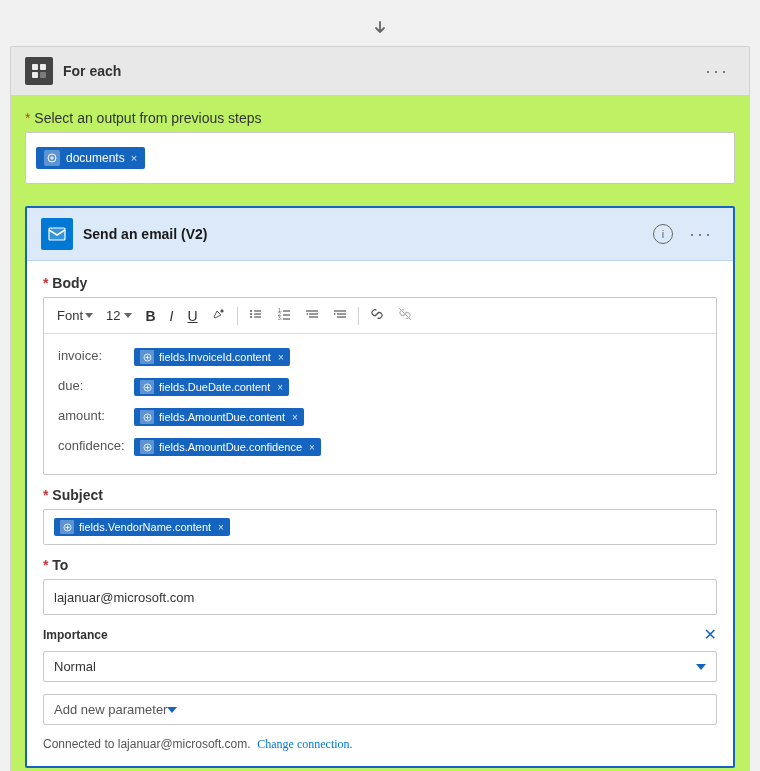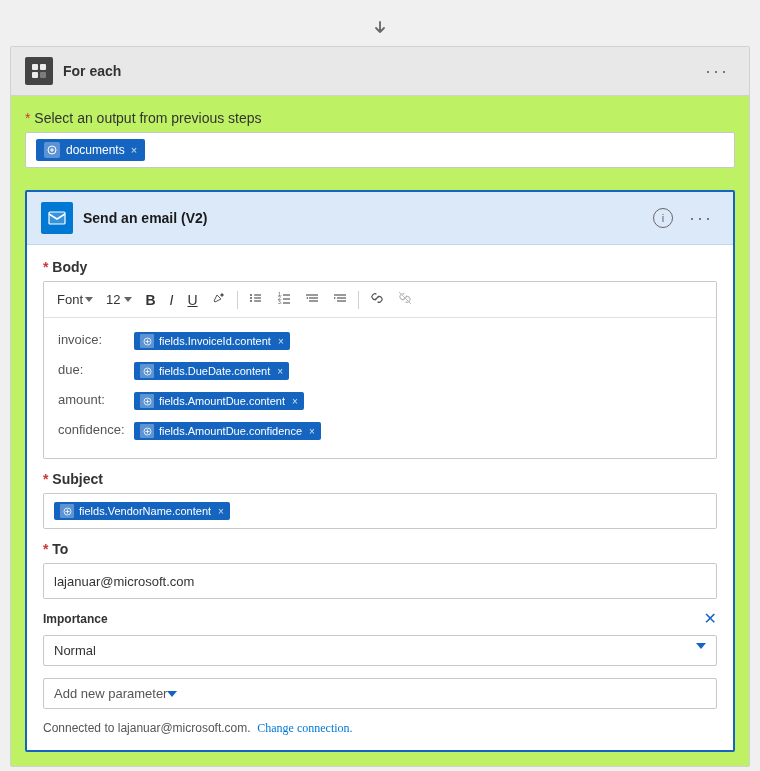--- a/index.html
+++ b/index.html
@@ -89,21 +89,21 @@
       margin-bottom: 6px;
     }
     .field-label-required::before {
       content: '* ';
       color: #d13438;
     }
 
     .input-field {
       border: 1px solid #c8c8c8;
       border-radius: 2px;
-      padding: 6px 10px;
+      padding: 14px 10px;
       display: flex;
       align-items: center;
       gap: 6px;
       background: #fff;
       min-height: 36px;
       flex-wrap: wrap;
     }
 
     .tag-chip {
       display: inline-flex;
@@ -376,21 +376,21 @@
       font-size: 16px;
       line-height: 1;
     }
 
     .select-box {
       border: 1px solid #c8c8c8;
       border-radius: 2px;
       padding: 7px 10px;
       background: #fff;
       display: flex;
-      align-items: flex-start;
+      align-items: center;
       justify-content: space-between;
       cursor: pointer;
       font-size: 13px;
       color: #333;
       width: 100%;
     }
 
     .add-param-box {
       border: 1px solid #c8c8c8;
       border-radius: 2px;

